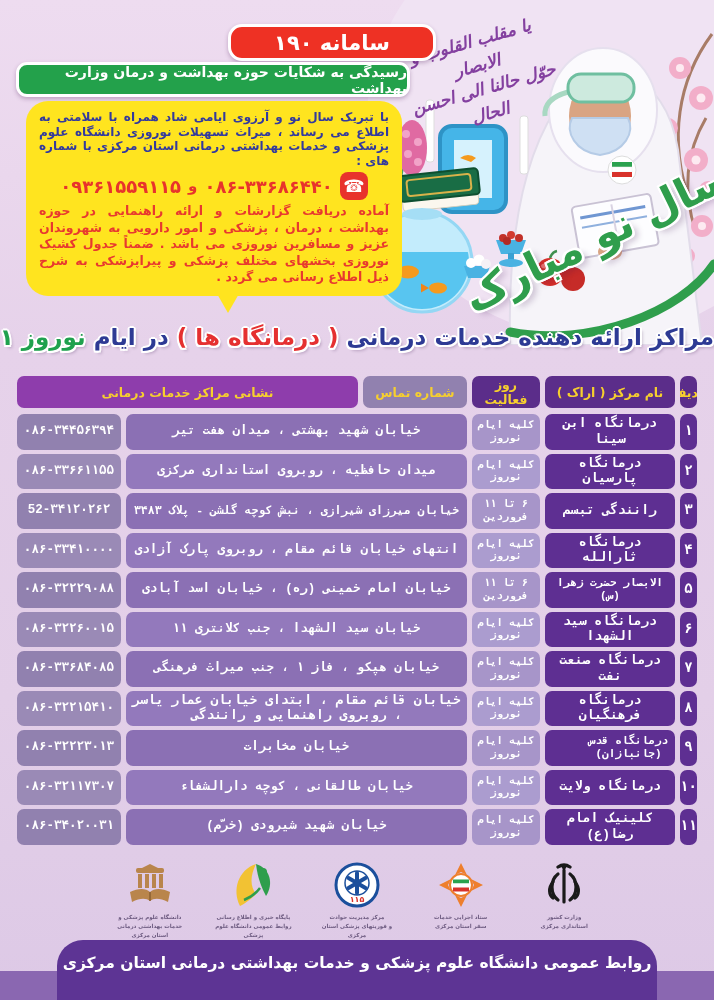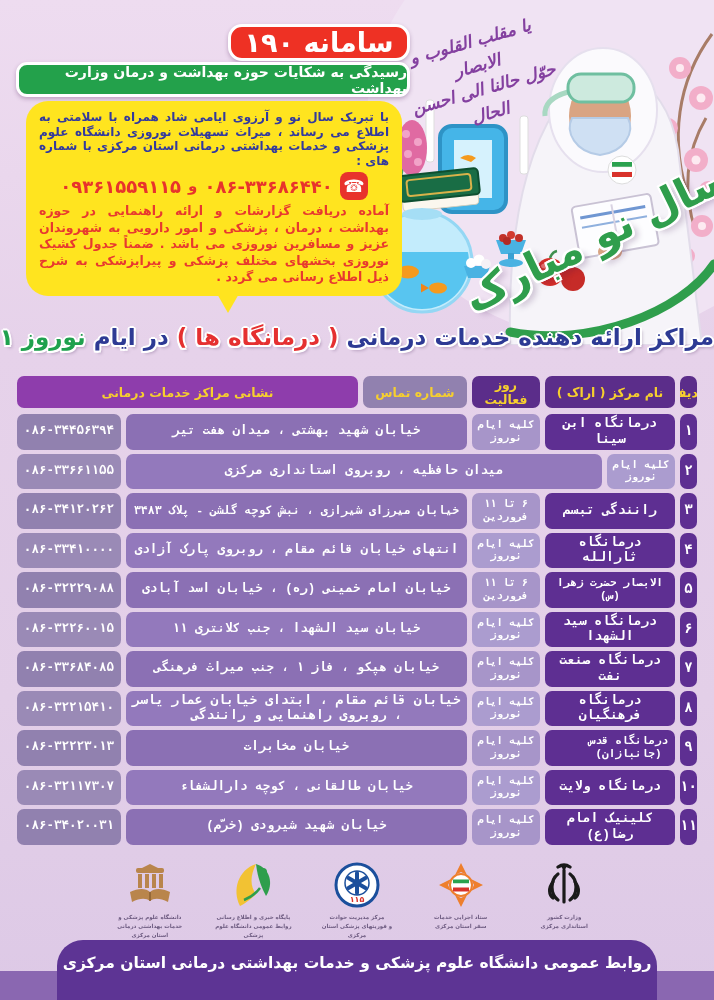--- a/index.html
+++ b/index.html
@@ -9,24 +9,24 @@
   
   .artwork{position:absolute;left:360px;top:0;z-index:1;}
   .prayer{position:absolute;left:398px;top:28px;width:165px;z-index:2;
           color:#8440a0;font-weight:bold;font-style:italic;font-size:17px;line-height:1.45;
           text-align:center;white-space:pre-line;transform:rotate(-16deg);}
   .greeting{position:absolute;left:452px;top:212px;z-index:2;white-space:nowrap;
             font-size:42px;font-weight:bold;color:#2f9e4c;transform:rotate(-26deg);
             text-shadow:2px 0 #fff,-2px 0 #fff,0 2px #fff,0 -2px #fff,2px 2px #fff,-2px 2px #fff,2px -2px #fff,-2px -2px #fff,4px 5px 6px rgba(60,20,80,.25);}
 
   
-  .banner-red{position:absolute;left:228px;top:24px;width:182px;height:37px;z-index:3;
+  .banner-red{position:absolute;left:228px;top:24px;width:208px;height:37px;z-index:3;
               background:#ee3124;border:3px solid #fff;border-radius:14px;box-sizing:border-box;
               display:flex;align-items:center;justify-content:center;
-              color:#fff;font-weight:bold;font-size:27px;box-shadow:0 2px 4px rgba(80,30,90,.3);}
+              color:#fff;font-weight:bold;font-size:21px;box-shadow:0 2px 4px rgba(80,30,90,.3);}
   .banner-green{position:absolute;left:16px;top:62px;width:394px;height:35px;z-index:3;
               background:#23a14b;border:3px solid #fff;border-radius:11px;box-sizing:border-box;
               display:flex;align-items:center;justify-content:center;
               color:#fff;font-weight:bold;font-size:14px;box-shadow:0 2px 4px rgba(80,30,90,.3);}
 
   
   .bubble{position:absolute;left:26px;top:101px;width:376px;z-index:3;
           background:#ffe41f;border-radius:22px;box-sizing:border-box;padding:9px 13px 10px;}
   .bubble .intro{margin:0;color:#333a9e;font-weight:bold;font-size:12px;line-height:14.5px;text-align:justify;}
   .phone-line{display:flex;align-items:center;justify-content:center;gap:7px;margin:4px 0 3px;direction:rtl;}
@@ -243,34 +243,35 @@
           <div class="cell c-name">درمانگاه ابن سینا</div>
           <div class="cell c-day">کلیه ایام نوروز</div>
           <div class="cell c-addr">خیابان شهید بهشتی ، میدان هفت تیر</div>
           <div class="cell c-phone">
             <span dir="ltr">۰۸۶-۳۴۴۵۶۳۹۴</span>
           </div>
         </div>
 
         <div class="trow">
           <div class="cell c-num">۲</div>
+          <div class="cell c-name">درمانگاه پارسیان</div>
           <div class="cell c-day">کلیه ایام نوروز</div>
           <div class="cell c-addr">میدان حافظیه ، روبروی استانداری مرکزی</div>
           <div class="cell c-phone">
             <span dir="ltr">۰۸۶-۳۳۶۶۱۱۵۵</span>
           </div>
         </div>
 
         <div class="trow">
           <div class="cell c-num">۳</div>
           <div class="cell c-name">رانندگی تبسم</div>
           <div class="cell c-day">۶ تا ۱۱ فروردین</div>
           <div class="cell c-addr" style="font-size: 11.5px;">خیابان میرزای شیرازی ، نبش کوچه گلشن - پلاک ۳۴۸۳</div>
           <div class="cell c-phone">
-            <span dir="ltr">۰۸۶-۳۴۱۲۰۲۶۲</span>
+            <span dir="ltr">52-۳۴۱۲۰۲۶۲</span>
           </div>
         </div>
 
         <div class="trow">
           <div class="cell c-num">۴</div>
           <div class="cell c-name">درمانگاه ثارالله</div>
           <div class="cell c-day">کلیه ایام نوروز</div>
           <div class="cell c-addr">انتهای خیابان قائم مقام ، روبروی پارک آزادی</div>
           <div class="cell c-phone">
             <span dir="ltr">۰۸۶-۳۳۴۱۰۰۰۰</span>

